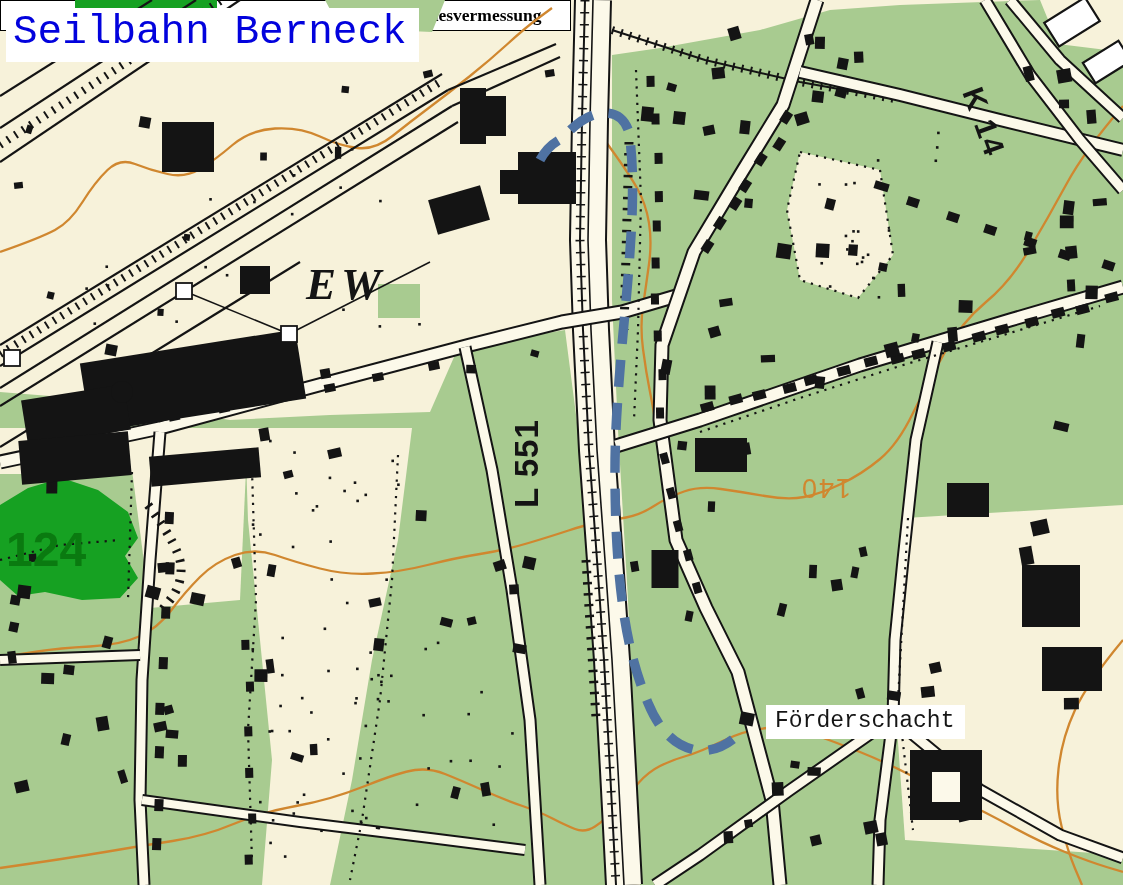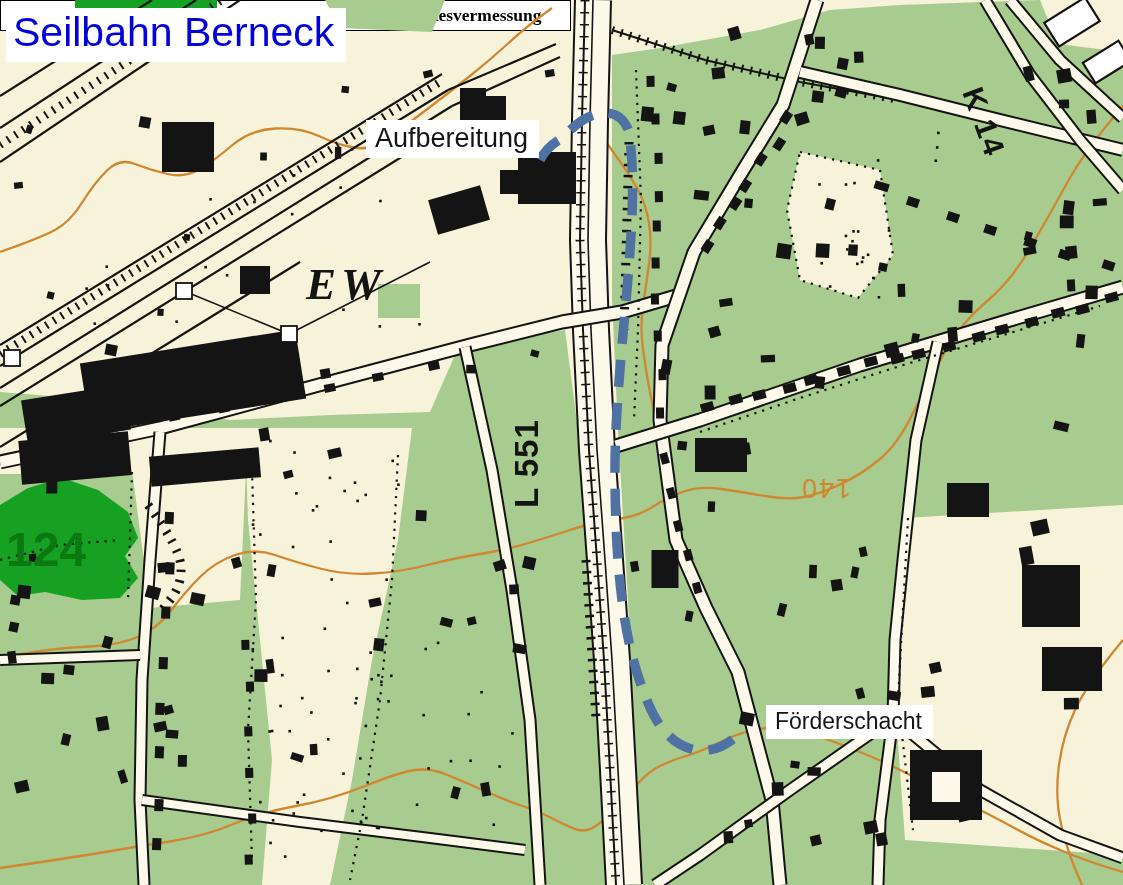--- a/index.html
+++ b/index.html
@@ -1,19 +1,19 @@
 <!DOCTYPE html>
 <html><head>
 <meta charset="utf-8">
 <style>
   html,body{margin:0;padding:0;background:#888;}
   .stage{position:relative;width:1123px;height:885px;overflow:hidden;background:#f7f2da;
          font-family:"Liberation Sans",sans-serif;}
   svg{position:absolute;left:0;top:0;}
-  .lblbox{position:absolute;background:#ffffff;color:#151515;line-height:1.05;white-space:nowrap;}
+  .lblbox{position:absolute;background:#ffffff;color:#151515;line-height:1.05;white-space:nowrap;font-family:Liberation Mono, monospace;}
   .map-title{left:6px;top:8px;font-size:41px;color:#0202dd;padding:3px 12px 8px 7px;}
   .lbl-auf{left:366px;top:120px;font-size:27px;padding:4px 11px 6px 9px;}
   .lbl-foe{left:766px;top:705px;font-size:23px;padding:4px 11px 6px 9px;}
   .attribution{left:552px;top:854px;width:571px;height:31px;box-sizing:border-box;
                border:1px solid #000;background:#fff;color:#000;
                font-family:"Liberation Serif",serif;font-weight:bold;font-size:17.5px;
                padding:4px 6px 0 8px;}
   text{font-family:"Liberation Sans",sans-serif;}
   .t-ew{font-family:"Liberation Serif",serif;font-style:italic;font-weight:bold;
         font-size:45px;letter-spacing:5px;fill:#141414;}
@@ -464,16 +464,15 @@
     <g id="g-text">
       <text class="t-ew" x="306" y="299">EW</text>
       <text class="t-l551" transform="translate(538,508) rotate(-90)">L 551</text>
       <text class="t-k14" transform="translate(962,92) rotate(70)">K 14</text>
       <text class="t-140" transform="translate(851,479) rotate(180)" fill="#d0872f">140</text>
       <text class="t-124" transform="translate(6,566)">124</text>
     </g>
   </svg>
 
   <div class="lblbox map-title">Seilbahn Berneck</div>
-  <div class="lblbox lbl-auf">Aufbereitung</div>
   <div class="lblbox lbl-foe">Förderschacht</div>
   <div class="attribution">© Geobasisdaten und/oder Topographische Karten: Landesvermessung NRW, Bonn</div>
 </div>
 
 </body></html>

